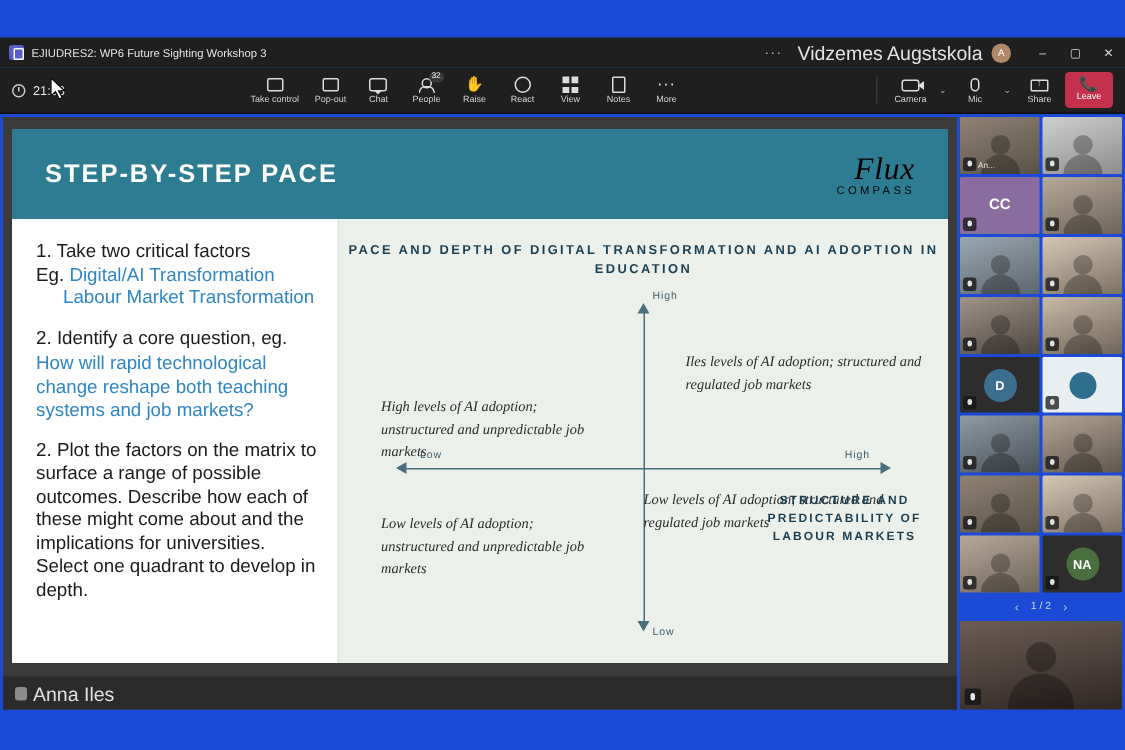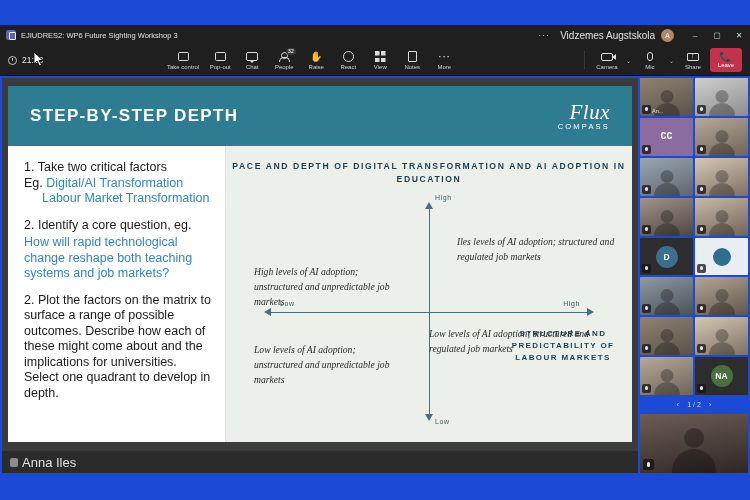--- a/index.html
+++ b/index.html
@@ -26,21 +26,21 @@
     background: #5b5fc7; border-radius: 2px; position: relative;
     flex: 0 0 auto;
   }
   .tb-logo::after {
     content: ""; position: absolute; left: 2.5px; top: 2px;
     width: 5px; height: 6px; border: 1.2px solid #fff; border-radius: 1px;
   }
   .tb-title { font-size: 7.5px; color: #e3e3e3; white-space: nowrap; }
   .tb-right { margin-left: auto; display: flex; align-items: center; height: 100%; }
   .tb-dots { font-size: 9px; color: #c8c8c8; margin-right: 10px; letter-spacing: 1px; }
-  .tb-org { font-size: 10px; color: #e3e3e3; margin-right: 6px; }
+  .tb-org { font-size: 13px; color: #e3e3e3; margin-right: 6px; }
   .tb-avatar {
     width: 13px; height: 13px; border-radius: 50%;
     background: #b08968; color: #fff; font-size: 6.5px;
     display: flex; align-items: center; justify-content: center;
     margin-right: 10px; flex: 0 0 auto;
   }
   .win-btn {
     width: 22px; height: 20px; display: flex; align-items: center;
     justify-content: center; color: #d9d9d9; font-size: 8px;
   }
@@ -149,21 +149,21 @@
     background: #ffffff;
   }
   .slide-header {
     height: 60px; background: #2e7c91;
     display: flex; align-items: center; justify-content: space-between;
     padding: 0 22px;
   }
   .slide-title {
     color: #ffffff; font-size: 17px; font-weight: bold; letter-spacing: 1.3px;
   }
-  .brand { text-align: right; color: #ffffff; }
+  .brand { text-align: right; color: #000000; }
   .brand-flux {
     font-family: "Liberation Serif", serif; font-style: italic;
     font-size: 21px; line-height: 20px; letter-spacing: 0.5px;
   }
   .brand-compass { font-size: 7.5px; letter-spacing: 2.2px; }
   .slide-body { display: flex; height: 296px; }
   .slide-left {
     width: 218px; padding: 14px 12px 0 16px; background: #ffffff;
     border-right: 1px solid #e2e2e2;
   }
@@ -254,21 +254,21 @@
   .tile .mic-chip {
     position: absolute; left: 2px; bottom: 2px; width: 9px; height: 9px;
     background: rgba(20,20,20,0.75); border-radius: 2px;
   }
   .tile .mic-chip::after {
     content: ""; position: absolute; left: 3px; top: 2px; width: 3px; height: 4px;
     background: #e0e0e0; border-radius: 2px;
   }
   .tile .initials {
     position: absolute; inset: 0; display: flex; align-items: center;
-    justify-content: center; color: #fff; font-size: 10px; font-weight: bold; font-family: Liberation Mono, monospace;
+    justify-content: center; color: #fff; font-size: 10px; font-weight: bold;
   }
   .tile .avatar-circle {
     position: absolute; left: 50%; top: 50%; transform: translate(-50%,-50%);
     width: 22px; height: 22px; border-radius: 50%;
     display: flex; align-items: center; justify-content: center;
     color: #fff; font-size: 8.5px; font-weight: bold;
   }
   .tile .tile-name {
     position: absolute; left: 12px; bottom: 2px; font-size: 5.5px;
     color: #eaeaea; white-space: nowrap; overflow: hidden; max-width: 38px;
@@ -435,21 +435,21 @@
         <span class="phone-ic">📞</span>
         <div class="tl-lbl">Leave</div>
       </div>
     </div>
   </div>
 
   <div class="stage">
     <div class="slide">
 
       <div class="slide-header">
-        <div class="slide-title">STEP-BY-STEP DEPTH</div>
+        <div class="slide-title">STEP-BY-STEP PACE</div>
         <div class="brand">
           <div class="brand-flux">Flux</div>
           <div class="brand-compass">COMPASS</div>
         </div>
       </div>
 
       <div class="slide-body">
         <div class="slide-left">
           <div class="li">
             <span>1.</span>

